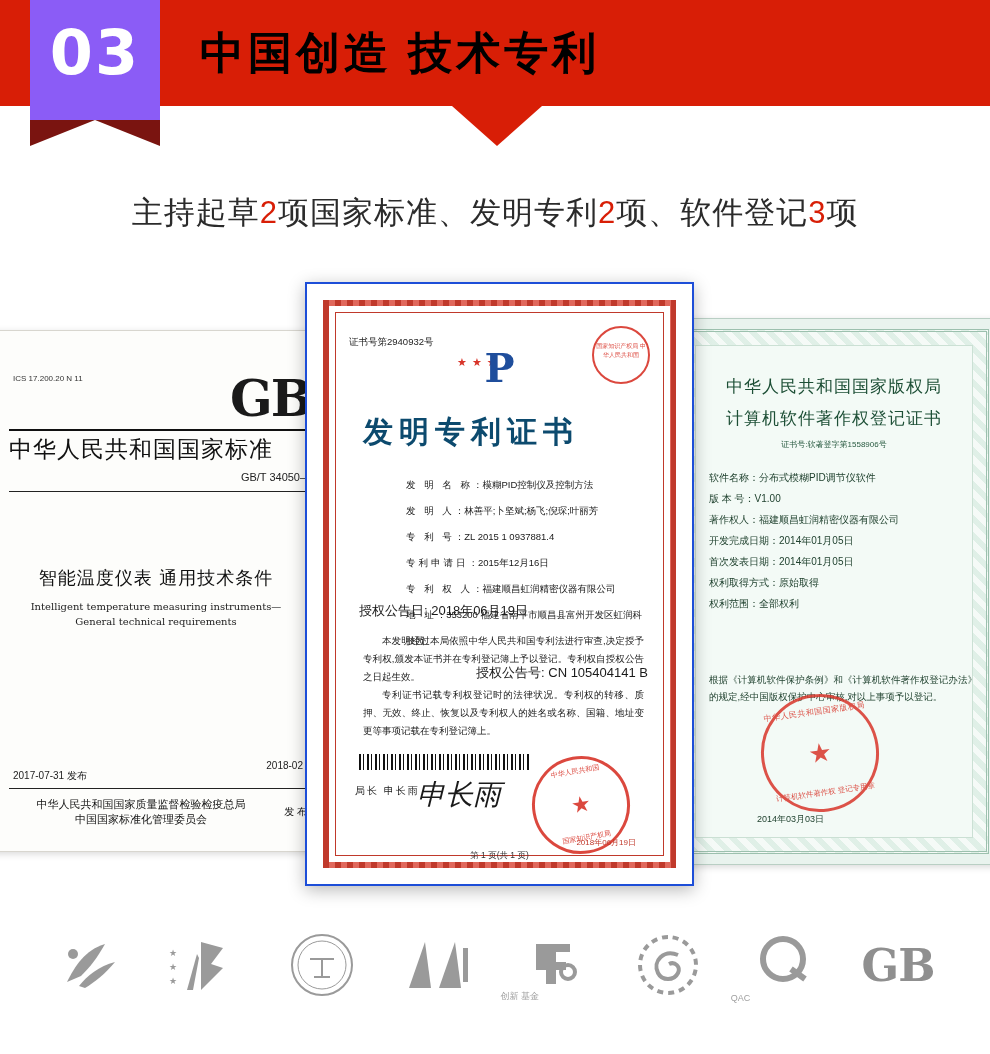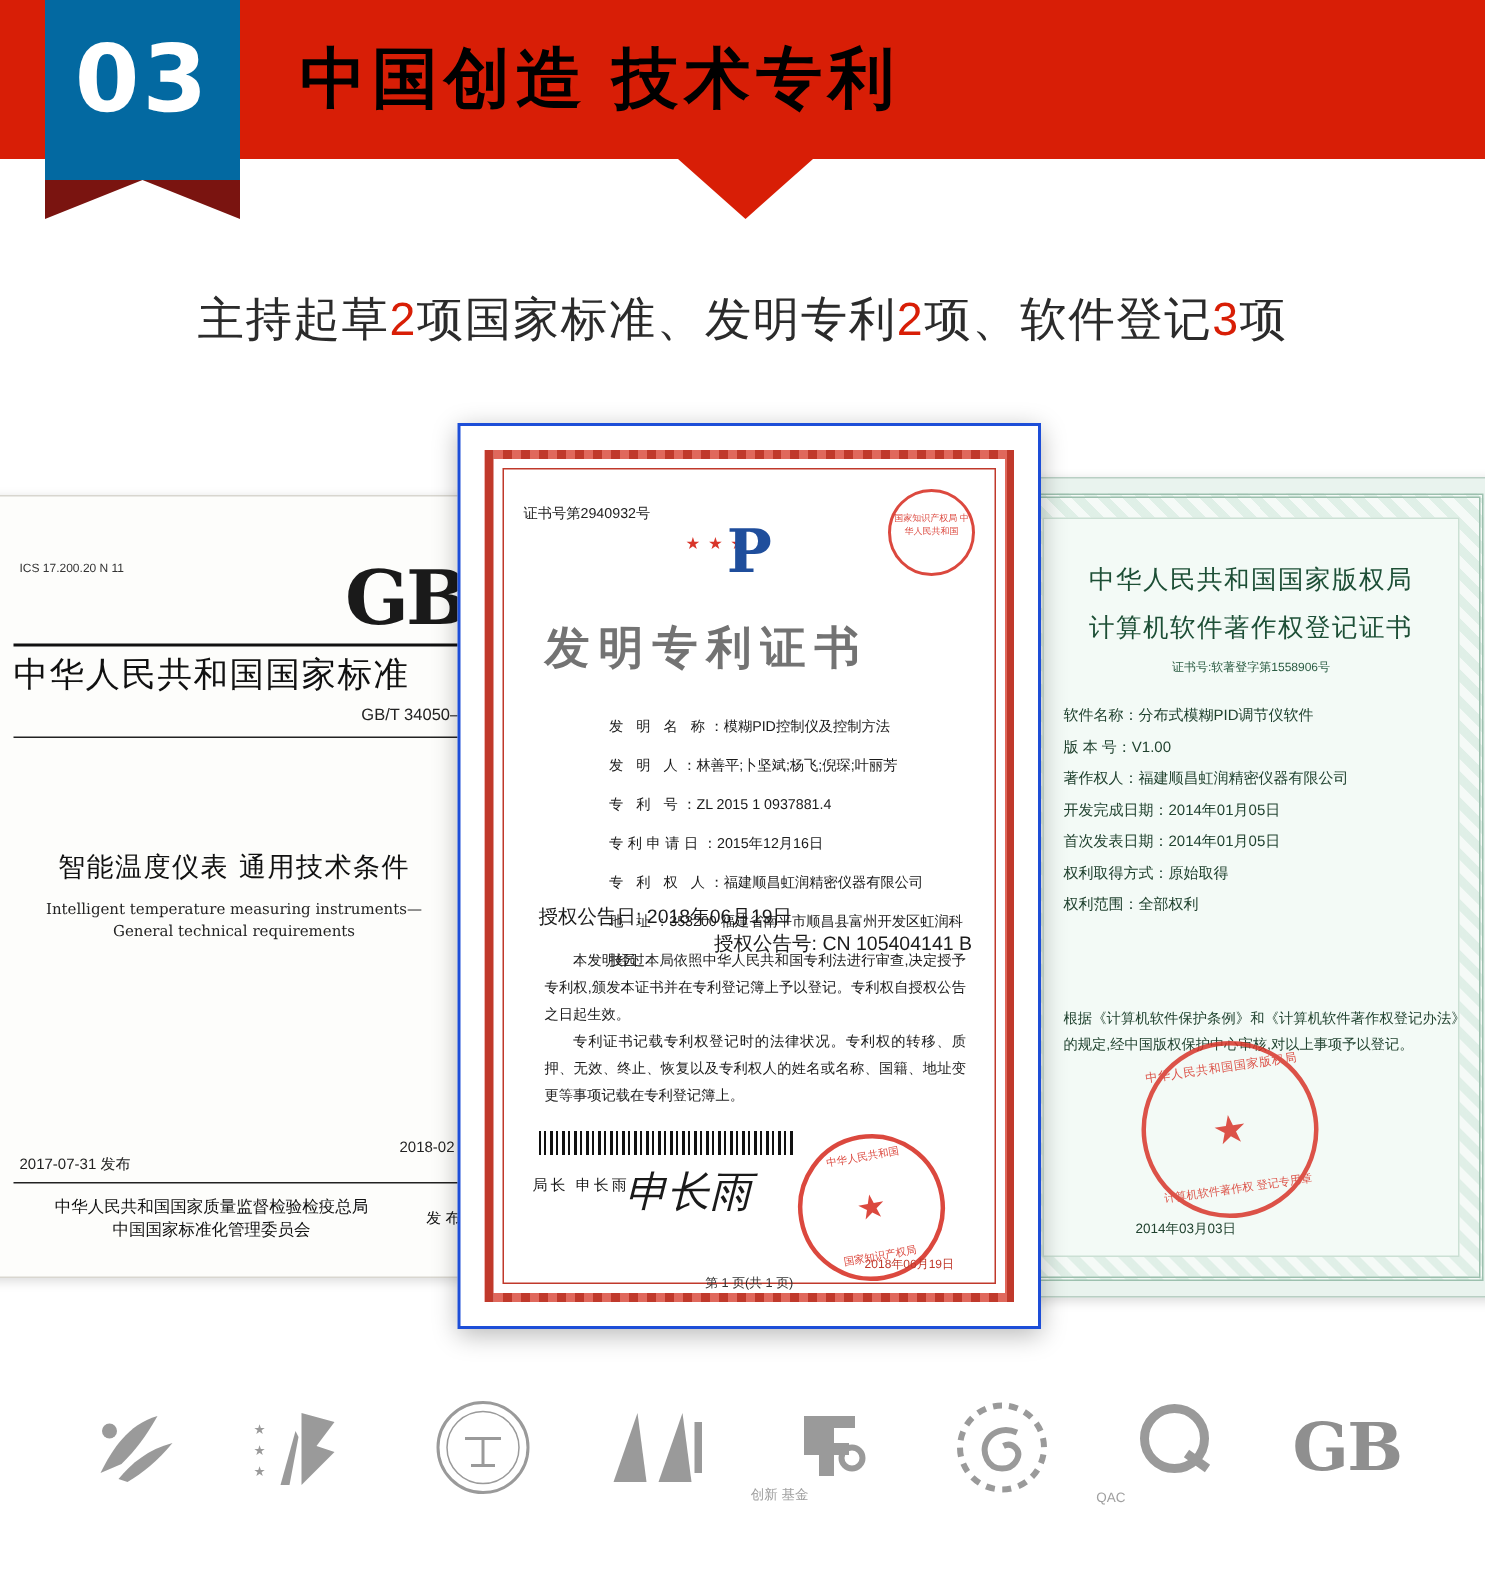--- a/index.html
+++ b/index.html
@@ -25,21 +25,21 @@
     width: 990px;
     height: 106px;
     background: #d81e06;
   }
   .banner-number-box {
     position: absolute;
     left: 30px;
     top: 0;
     width: 130px;
     height: 146px;
-    background: #0369a1;
+    background: #8b5cf6;
   }
   .banner-number-box::after {
     content: "";
     position: absolute;
     left: 0;
     bottom: -0px;
     width: 0;
     height: 0;
     border-left: 65px solid #7a1410;
     border-right: 65px solid #7a1410;
@@ -396,21 +396,21 @@
     color: #d8352a;
     letter-spacing: 1px;
   }
   .cc-title {
     position: absolute;
     left: 0;
     top: 128px;
     width: 328px;
     text-align: center;
     font-size: 30px;
-    color: #737373;
+    color: #0c4a6e;
     letter-spacing: 6px;
     font-weight: bold;
     font-family: "DejaVu Serif", serif;
   }
   .cc-topseal {
     position: absolute;
     right: 42px;
     top: 42px;
     width: 58px;
     height: 58px;
@@ -440,20 +440,21 @@
   .cc-grant {
     position: absolute;
     left: 52px;
     right: 44px;
     top: 318px;
     font-size: 13px;
     color: #1a1a1a;
   }
   .cc-grant .right {
     float: right;
+    margin-top: 44px;
   }
   .cc-body {
     position: absolute;
     left: 56px;
     right: 48px;
     top: 348px;
     font-size: 9.5px;
     color: #1a1a1a;
     line-height: 18px;
     text-align: justify;

